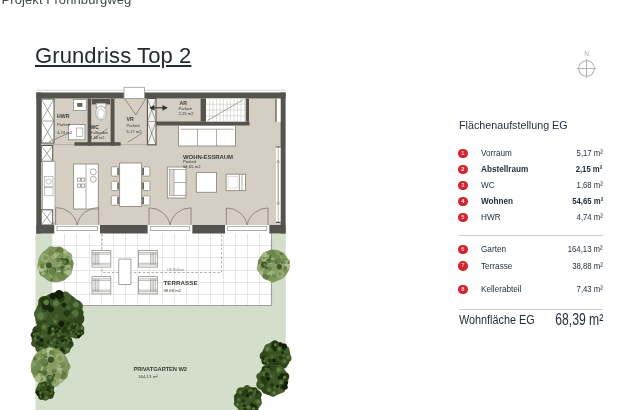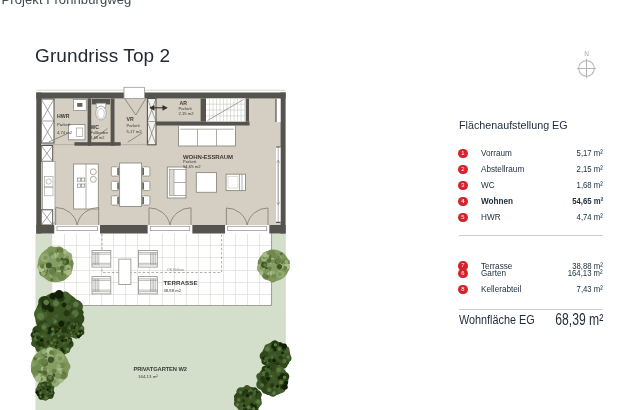--- a/index.html
+++ b/index.html
@@ -417,31 +417,31 @@
 
   <g stroke="#b5b5b3" stroke-width="1.1" fill="none">
     <circle cx="586.5" cy="68.5" r="7.8"></circle>
     <path d="M577 68.5 H596 M586.5 58.7 V78.3"></path>
   </g>
   <text x="584.2" y="56" font-size="6.5" fill="#a8a8a6">N</text>
 </svg>
 
 <div class="abs" style="left:1.5px;top:-8.5px;font-size:13px;color:#3d4a4c;letter-spacing:0.1px;">Projekt Frohnburgweg</div>
 
-<div class="abs" style="left:35px;top:43.2px;font-size:19px;line-height:25.5px;color:#232a30;letter-spacing:0.1px;">Grundriss Top 2</div>
+<div class="abs" style="left:35px;top:43.2px;font-size:22px;line-height:25.5px;color:#232a30;letter-spacing:0.1px;text-decoration:underline;">Grundriss Top 2</div>
 
 <div class="abs" style="left:458.5px;top:118px;font-size:11.8px;color:#1d2b3a;transform:scaleX(0.91);transform-origin:0 0;">Flächenaufstellung EG</div>
 
 <div class="abs lrow" style="top:149px;">
     <span class="badge">1</span>
     <span class="lname">Vorraum</span>
     <span class="lval">5,17 m²</span>
   </div>
 
-<div class="abs lrow" style="top:165.1px;">
+<div class="abs lrow" style="top:165.1px;font-weight:bold;">
     <span class="badge">2</span>
     <span class="lname">Abstellraum</span>
     <span class="lval">2,15 m²</span>
   </div>
 
 <div class="abs lrow" style="top:181.2px;">
     <span class="badge">3</span>
     <span class="lname">WC</span>
     <span class="lval">1,68 m²</span>
   </div>
@@ -453,21 +453,21 @@
   </div>
 
 <div class="abs lrow" style="top:213.4px;">
     <span class="badge">5</span>
     <span class="lname">HWR</span>
     <span class="lval">4,74 m²</span>
   </div>
 
 <div class="abs" style="left:458.5px;top:235px;width:144.3px;height:1px;background:#c8cdd3;"></div>
 
-<div class="abs lrow" style="top:245.4px;margin-top:24px;">
+<div class="abs lrow" style="top:245.4px;">
     <span class="badge">6</span>
     <span class="lname">Garten</span>
     <span class="lval">164,13 m²</span>
   </div>
 
 <div class="abs lrow" style="top:261.7px;">
     <span class="badge">7</span>
     <span class="lname">Terrasse</span>
     <span class="lval">38,88 m²</span>
   </div>

